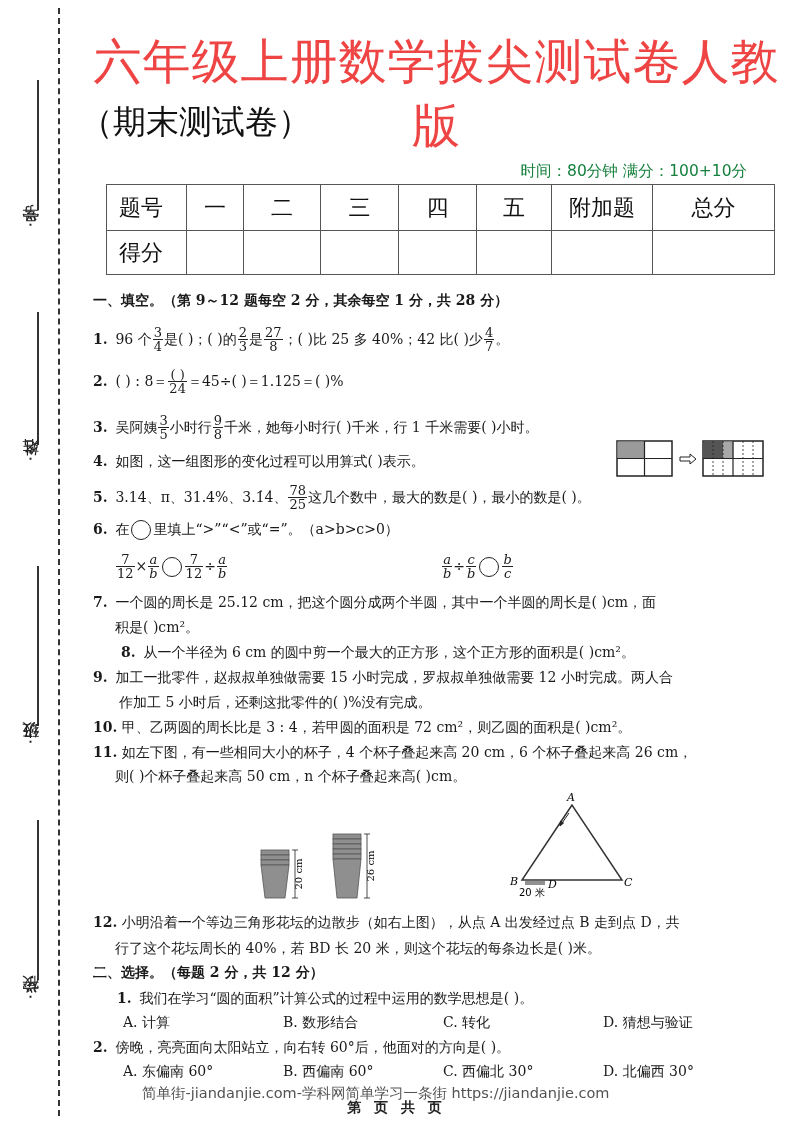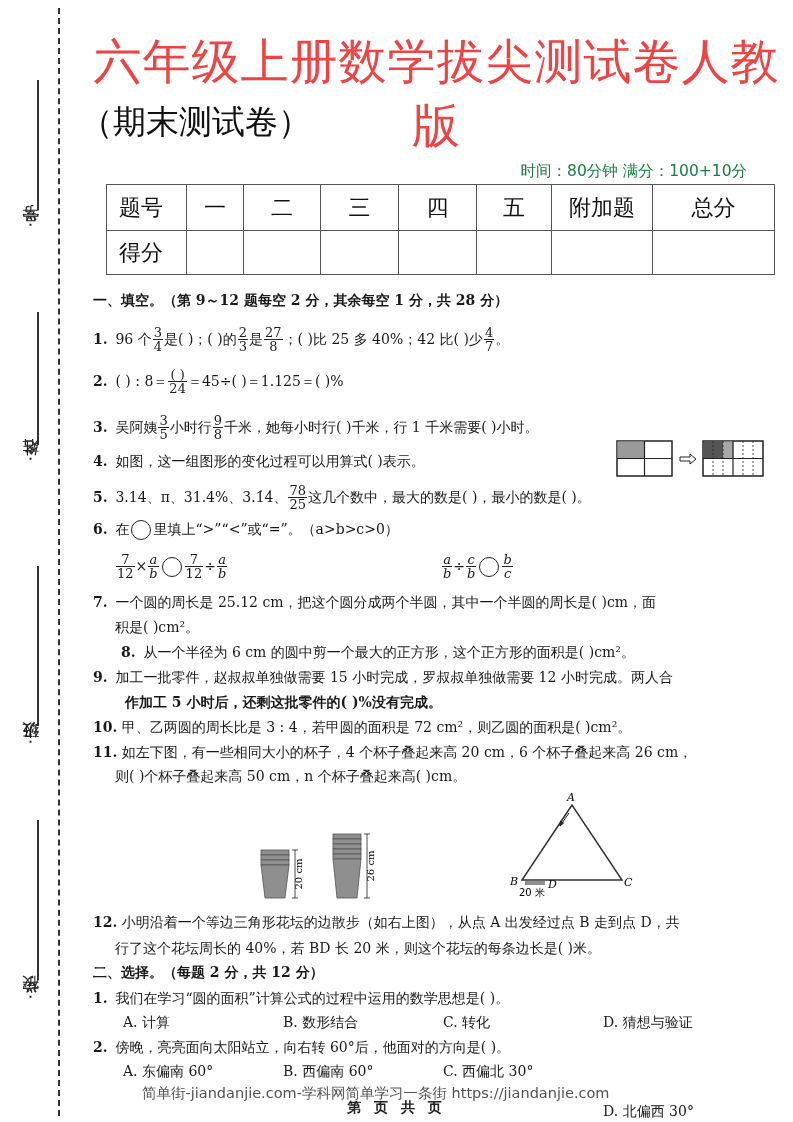--- a/index.html
+++ b/index.html
@@ -143,58 +143,58 @@
 
   <div class="line" style="top:642px;margin-left:28px;">
     <span class="num">8.</span>
     <span>从一个半径为 6 cm 的圆中剪一个最大的正方形，这个正方形的面积是(        )cm²。</span>
   </div>
 
   <div class="line" style="top:667px;">
     <span class="num">9.</span>
     <span>加工一批零件，赵叔叔单独做需要 15 小时完成，罗叔叔单独做需要 12 小时完成。两人合</span>
   </div>
-  <div class="line" style="top:692px; left:32px;font-weight:bold;">作加工 5 小时后，还剩这批零件的(        )%没有完成。</div>
+  <div class="line" style="top:692px; left:26px;">作加工 5 小时后，还剩这批零件的(        )%没有完成。</div>
 
   <div class="line" style="top:717px;">
     <span class="num">10.</span>
     <span>甲、乙两圆的周长比是 3 : 4，若甲圆的面积是 72 cm²，则乙圆的面积是(        )cm²。</span>
   </div>
 
   <div class="line" style="top:742px;">
     <span class="num">11.</span>
     <span>如左下图，有一些相同大小的杯子，4 个杯子叠起来高 20 cm，6 个杯子叠起来高 26 cm，</span>
   </div>
   <div class="line" style="top:766px; left:22px;">则(        )个杯子叠起来高 50 cm，n 个杯子叠起来高(        )cm。</div>
 
   <div class="line" style="top:912px;">
     <span class="num">12.</span>
     <span>小明沿着一个等边三角形花坛的边散步（如右上图），从点 A 出发经过点 B 走到点 D，共</span>
   </div>
   <div class="line" style="top:938px; left:22px;">行了这个花坛周长的 40%，若 BD 长 20 米，则这个花坛的每条边长是(        )米。</div>
 
   <div class="line hd" style="top:962px;">二、选择。（每题 2 分，共 12 分）</div>
 
-  <div class="line" style="top:988px;">
+  <div class="line" style="top:988px;margin-left:24px;">
     <span class="num">1.</span>
     <span>我们在学习“圆的面积”计算公式的过程中运用的数学思想是(        )。</span>
   </div>
   <div class="line" style="top:1012px; left:30px;">A. 计算</div>
   <div class="line" style="top:1012px; left:190px;">B. 数形结合</div>
   <div class="line" style="top:1012px; left:350px;">C. 转化</div>
   <div class="line" style="top:1012px; left:510px;">D. 猜想与验证</div>
 
   <div class="line" style="top:1037px;">
     <span class="num">2.</span>
     <span>傍晚，亮亮面向太阳站立，向右转 60°后，他面对的方向是(        )。</span>
   </div>
   <div class="line" style="top:1061px; left:30px;">A. 东偏南 60°</div>
   <div class="line" style="top:1061px; left:190px;">B. 西偏南 60°</div>
   <div class="line" style="top:1061px; left:350px;">C. 西偏北 30°</div>
-  <div class="line" style="top:1061px; left:510px;margin-top:40px;">D. 北偏西 30°</div>
+  <div class="line" style="top:1061px; left:510px;">D. 北偏西 30°</div>
 </div>
 
 <svg class="fig-grid" style="left:616px; top:440px;" width="150" height="40" viewBox="0 0 150 40">
   <rect x="1" y="1" width="55" height="35" fill="#fff" stroke="#222" stroke-width="1.5"></rect>
   <rect x="1.5" y="1.5" width="27" height="17" fill="#9a9a9a"></rect>
   <line x1="28.5" y1="1" x2="28.5" y2="36" stroke="#222" stroke-width="1.2"></line>
   <line x1="1" y1="18.5" x2="56" y2="18.5" stroke="#222" stroke-width="1.2"></line>
   <g>
     <path d="M64 17 h10 v-3 l6 5 l-6 5 v-3 h-10 z" fill="none" stroke="#222" stroke-width="1"></path>
   </g>

